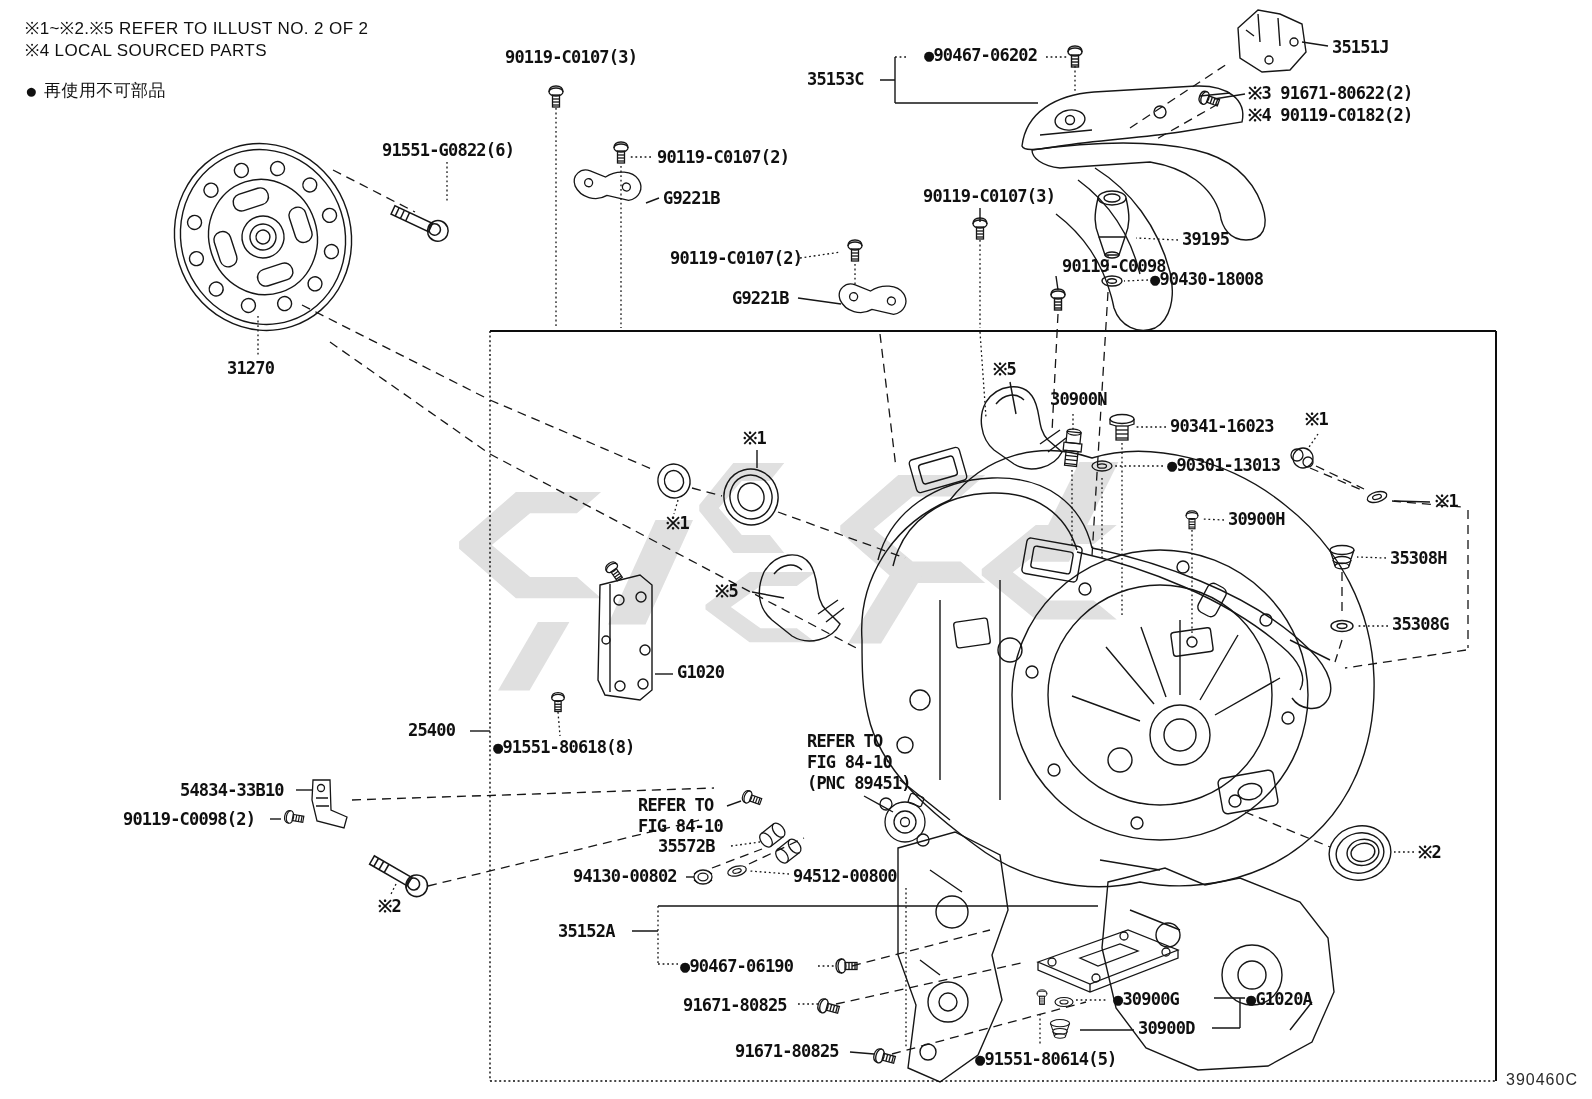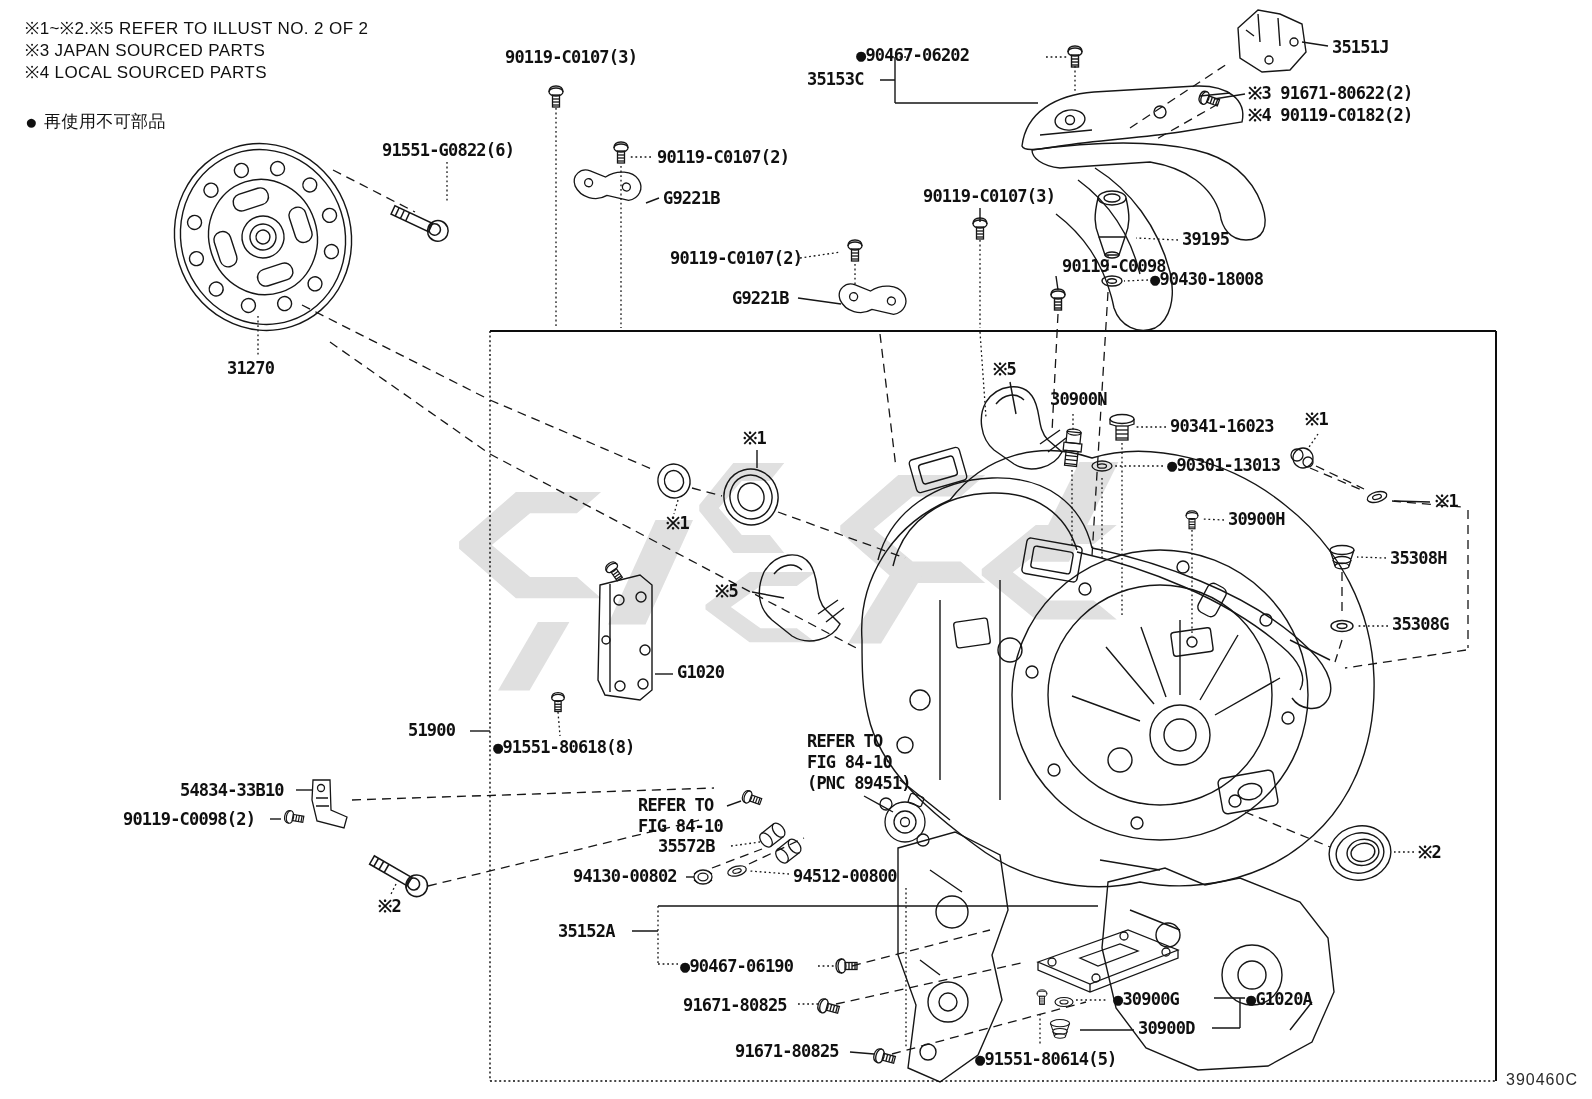--- a/index.html
+++ b/index.html
@@ -5,21 +5,21 @@
   html,body{margin:0;padding:0;background:#ffffff;}
   .stage{position:relative;width:1592px;height:1099px;background:#ffffff;overflow:hidden;
          font-family:"DejaVu Sans Mono",monospace;text-decoration:underline;}
   svg.art{position:absolute;left:0;top:0;}
   .lbl{position:absolute;font:700 17px "DejaVu Sans Mono",monospace;letter-spacing:-0.8px;
        color:#101010;white-space:nowrap;line-height:19px;}
   .lbl.ml{white-space:pre-line;line-height:21px;}
   .legend{position:absolute;left:25px;top:18px;color:#101010;
           font-family:"Liberation Sans",sans-serif;}
   .legend .ln{font-size:17px;line-height:22px;letter-spacing:0.4px;}
-  .legend .ln.jp{margin-top:25px;font-size:17px;line-height:26px;}
+  .legend .ln.jp{margin-top:16px;font-size:17px;line-height:26px;}
   .legend .bullet{font-size:21px;vertical-align:-2px;margin-right:6px;}
   .figcode{position:absolute;left:1506px;top:1071px;color:#2b2b2b;
            font:16px "Liberation Sans",sans-serif;letter-spacing:1px;}
 </style>
 </head>
 <body>
 
 <div class="stage">
 
 <svg class="art" width="1592" height="1099" viewBox="0 0 1592 1099">
@@ -446,55 +446,54 @@
   <g stroke="#0d0d0d" fill="none">
     <path d="M490,331 L1496,331" stroke-width="2"></path>
     <path d="M1496,331 L1496,1081" stroke-width="2"></path>
     <path d="M490,331 L490,1081" stroke-width="1.4" stroke-dasharray="2 2.6"></path>
     <path d="M490,1081 L1496,1081" stroke-width="1.4" stroke-dasharray="2 2.6"></path>
   </g>
 </svg>
 
 <div class="legend">
   <div class="ln">※1~※2.※5 REFER TO ILLUST NO. 2 OF 2</div>
-  <div class="ln">※3 JAPAN SOURCED PARTS</div>
   <div class="ln">※4 LOCAL SOURCED PARTS</div>
   <div class="ln jp"><span class="bullet">●</span><span>再使用不可部品</span></div>
 </div>
 
 <div class="lbl" style="left:505px;top:48px">90119-C0107(3)</div>
 <div class="lbl" style="left:382px;top:141px">91551-G0822(6)</div>
 <div class="lbl" style="left:227px;top:359px">31270</div>
 <div class="lbl" style="left:657px;top:148px">90119-C0107(2)</div>
 <div class="lbl" style="left:663px;top:189px">G9221B</div>
 <div class="lbl" style="left:670px;top:249px">90119-C0107(2)</div>
 <div class="lbl" style="left:732px;top:289px">G9221B</div>
 <div class="lbl" style="left:807px;top:70px">35153C</div>
-<div class="lbl" style="left:856px;top:46px">●90467-06202</div>
+<div class="lbl" style="left:924px;top:46px">●90467-06202</div>
 <div class="lbl" style="left:1332px;top:38px">35151J</div>
 <div class="lbl" style="left:1248px;top:84px">※3 91671-80622(2)</div>
 <div class="lbl" style="left:1248px;top:106px">※4 90119-C0182(2)</div>
 <div class="lbl" style="left:923px;top:187px">90119-C0107(3)</div>
 <div class="lbl" style="left:1182px;top:230px">39195</div>
 <div class="lbl" style="left:1062px;top:257px">90119-C0098</div>
 <div class="lbl" style="left:1150px;top:270px">●90430-18008</div>
 <div class="lbl" style="left:993px;top:360px">※5</div>
 <div class="lbl" style="left:1050px;top:390px">30900N</div>
 <div class="lbl" style="left:1170px;top:417px">90341-16023</div>
 <div class="lbl" style="left:1167px;top:456px">●90301-13013</div>
 <div class="lbl" style="left:1305px;top:410px">※1</div>
 <div class="lbl" style="left:1435px;top:492px">※1</div>
 <div class="lbl" style="left:1228px;top:510px">30900H</div>
 <div class="lbl" style="left:1390px;top:549px">35308H</div>
 <div class="lbl" style="left:1392px;top:615px">35308G</div>
 <div class="lbl" style="left:743px;top:429px">※1</div>
 <div class="lbl" style="left:666px;top:514px">※1</div>
 <div class="lbl" style="left:715px;top:582px">※5</div>
 <div class="lbl" style="left:677px;top:663px">G1020</div>
-<div class="lbl" style="left:408px;top:721px">51900</div>
+<div class="lbl" style="left:408px;top:721px">25400</div>
 <div class="lbl" style="left:493px;top:738px">●91551-80618(8)</div>
 <div class="lbl ml" style="left:807px;top:731px">REFER TO
 FIG 84-10
 (PNC 89451)</div>
 <div class="lbl ml" style="left:638px;top:795px">REFER TO
 FIG 84-10</div>
 <div class="lbl" style="left:658px;top:837px">35572B</div>
 <div class="lbl" style="left:180px;top:781px">54834-33B10</div>
 <div class="lbl" style="left:123px;top:810px">90119-C0098(2)</div>
 <div class="lbl" style="left:573px;top:867px">94130-00802</div>

